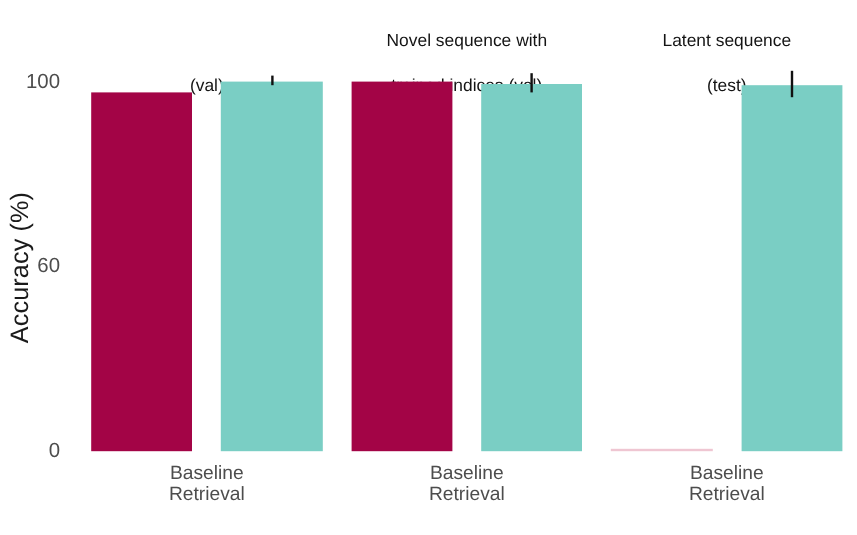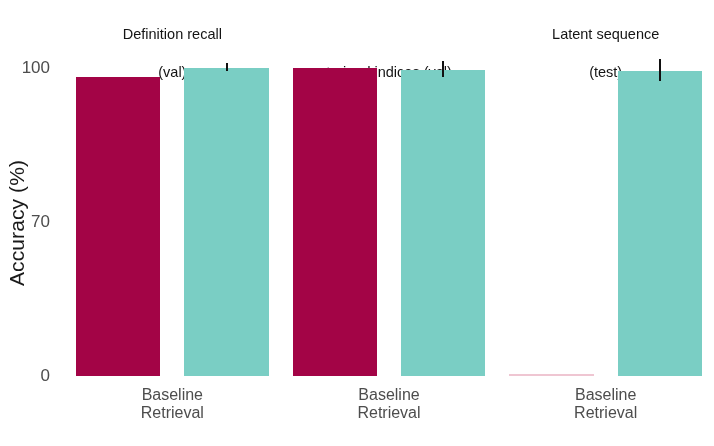--- a/index.html
+++ b/index.html
@@ -162,29 +162,29 @@
 </style>
 </head>
 <body>
 
 <div id="figure">
 
   <div class="y-axis-title">Accuracy (%)</div>
 
   <div class="y-ticks">
     <div class="y-tick-label" style="top:68px;">100</div>
-    <div class="y-tick-label" style="top:222px;">70</div>
+    <div class="y-tick-label" style="top:222px;">60</div>
     <div class="y-tick-label" style="top:376px;">0</div>
   </div>
 
   <div class="panels">
 
     <div class="panel">
       <div class="panel-title">
-        <span>Definition recall</span><br>
+        <br>
         <span>(val)</span>
       </div>
       <div class="plot-area">
         <div class="bars">
           <div class="bar-slot">
             <div class="bar" style="height: 298.76px; background: rgb(163, 4, 70);"></div>
           </div>
           <div class="bar-slot">
             <div class="bar" style="height: 308px; background: rgb(122, 206, 196);">
               <div class="errorbar" style="height: 8.316px; top: -5.158px; background: rgb(17, 17, 17);"></div>
@@ -193,21 +193,21 @@
         </div>
       </div>
       <div class="x-ticks">
         <div class="x-tick-label">Baseline</div>
         <div class="x-tick-label">Retrieval</div>
       </div>
     </div>
 
     <div class="panel">
       <div class="panel-title">
-        <br>
+        <span>Novel sequence with</span><br>
         <span>trained indices (val)</span>
       </div>
       <div class="plot-area">
         <div class="bars">
           <div class="bar-slot">
             <div class="bar" style="height: 308px; background: rgb(163, 4, 70);"></div>
           </div>
           <div class="bar-slot">
             <div class="bar" style="height: 306.152px; background: rgb(122, 206, 196);">
               <div class="errorbar" style="height: 16.632px; top: -9.316px; background: rgb(17, 17, 17);"></div>

